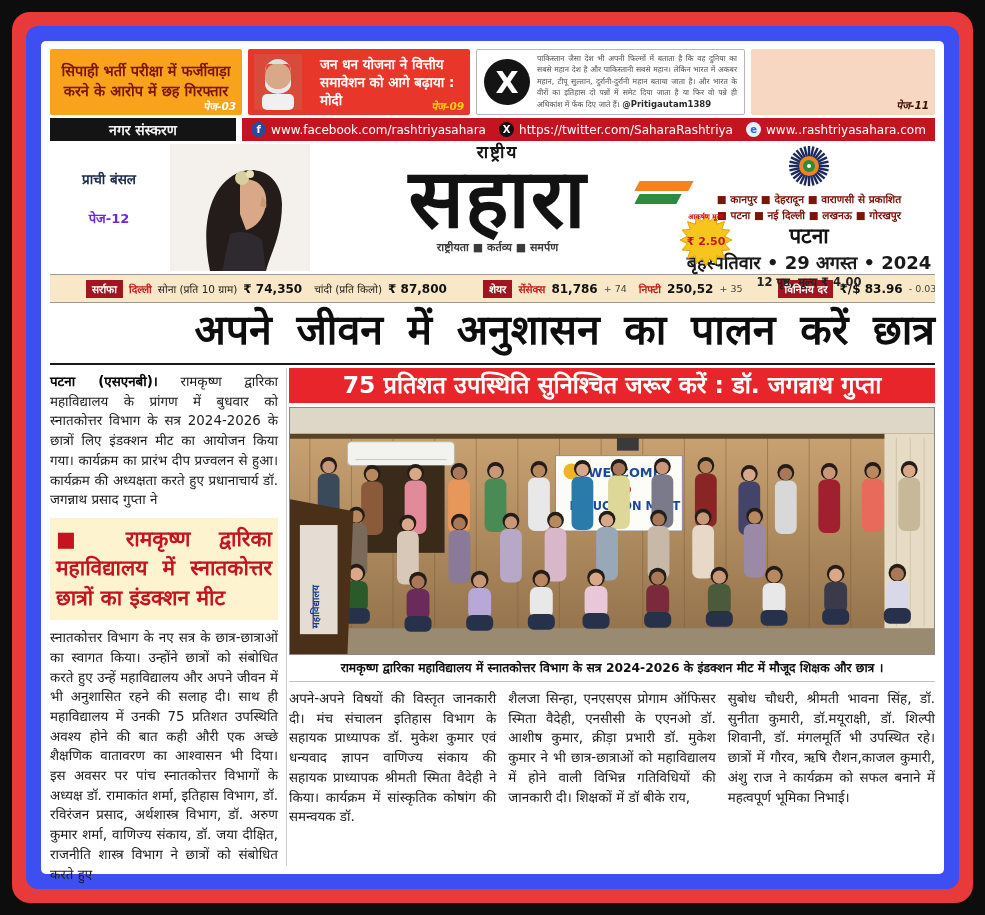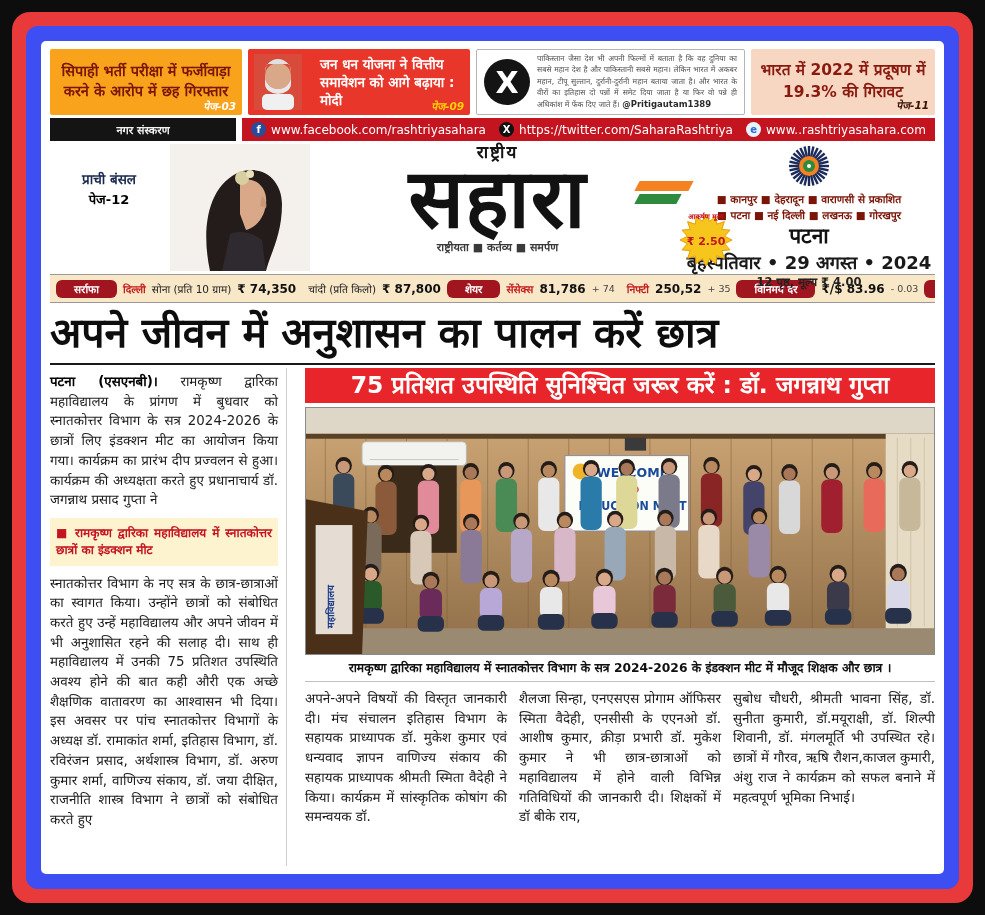--- a/index.html
+++ b/index.html
@@ -24,73 +24,73 @@
       align-items:center;justify-content:center;font-size:30px;font-weight:700;}
   .tweet-text{font-size:7.6px;line-height:1.5;color:#4c4c4c;text-align:justify;}
   .tweet-handle{color:#2b2b2b;font-weight:700;font-size:8.5px;}
   .teaser-pollution{flex:0 0 184px;background:#f8d7c2;color:#8a1a0f;font-weight:700;font-size:15.5px;
       line-height:1.4;display:flex;align-items:center;text-align:center;padding:4px 8px;}
   .page-tag{position:absolute;right:6px;bottom:2px;font-size:10.5px;font-weight:700;font-style:italic;}
   .page-tag.white{color:#fff;} .page-tag.yellow{color:#ffd400;} .page-tag.dark{color:#3a1205;margin-top:16px;}
 
   
   .bars{display:flex;gap:6px;height:23px;}
-  .edition-bar{flex:0 0 186px;background:#141414;color:#f2f2f2;font-size:11px;font-weight:700;
+  .edition-bar{flex:0 0 186px;background:#141414;color:#f2f2f2;font-size:14px;font-weight:700;
       display:flex;align-items:center;justify-content:center;}
   .social-bar{flex:1;background:#c41420;color:#fff;font-size:12px;display:flex;align-items:center;
       justify-content:space-evenly;gap:4px;white-space:nowrap;}
   .social-item{display:flex;align-items:center;gap:5px;}
   .sicon{width:15px;height:15px;border-radius:50%;display:inline-flex;align-items:center;
       justify-content:center;font-size:10px;font-weight:700;}
   .sicon.fb{background:#2a4a9a;color:#fff;} .sicon.x{background:#111;color:#fff;}
   .sicon.e{background:#e8f2ff;color:#2a6ad0;}
 
   
   .masthead{display:flex;height:127px;}
   .mh-left{flex:0 0 262px;display:flex;}
   .mh-left-text{flex:0 0 118px;color:#1a2a4e;font-weight:700;font-size:13.5px;line-height:1.35;
       text-align:center;padding-top:8px;}
-  .mh-left-page{color:#000000;font-size:13px;margin-top:3px;}
+  .mh-left-page{color:#6d28d9;font-size:13px;margin-top:22px;}
   .mh-photo{flex:1;position:relative;}
   .mh-brand{flex:1;text-align:center;position:relative;}
   .brand-top{font-size:17px;font-weight:700;color:#141414;letter-spacing:2px;line-height:1;}
   .brand-main{font-size:82px;font-weight:800;color:#121212;line-height:0.92;letter-spacing:1px;}
   .brand-flag{position:absolute;right:-8px;top:34px;width:54px;}
   .flag-stripe{height:10px;margin:3px 0;transform:skewX(-28deg);}
   .stripe-saffron{background:#f58220;} .stripe-green{background:#2e8a3c;width:78%;}
   .brand-tagline{font-size:11px;color:#3a3a3a;font-weight:700;margin-top:3px;}
   .mh-right{flex:0 0 252px;text-align:center;position:relative;font-weight:700;}
   .chakra{height:44px;}
   .cities{font-size:10.5px;color:#7a1508;line-height:1.5;}
   .mh-edition{font-size:21px;color:#111;line-height:1.2;}
   .mh-date{font-size:18px;color:#1a1a1a;margin-top:1px;}
   .mh-issue{font-size:11.5px;color:#222;}
   .price-badge{position:absolute;left:-8px;bottom:2px;width:62px;height:62px;}
 
   
   .ticker{height:27px;background:#f8e8c8;border-top:1px solid #999;border-bottom:1px solid #999;
       display:flex;align-items:center;gap:6px;padding:0 6px;white-space:nowrap;overflow:hidden;
       font-size:10.5px;}
-  .t-badge{background:#a01520;color:#fff;font-weight:700;padding:2px 18px;border-radius:6px;}
+  .t-badge{background:#a01520;color:#fff;font-weight:700;padding:2px 6px;border-radius:0;margin-left:30px;}
   .t-red{color:#c42020;font-weight:700;}
   .t-label{color:#222;}
   .t-value{color:#111;font-weight:700;font-size:12px;}
   .t-delta{color:#444;font-size:9.5px;}
   .t-sep{width:2px;height:16px;background:#555;display:inline-block;}
 
   
-  .headline-wrap{border-bottom:2px solid #1a1a1a;padding:6px 0 8px 0;text-align:left;}
+  .headline-wrap{border-bottom:2px solid #1a1a1a;padding:6px 0 8px 0;text-align:right;font-family:Liberation Mono, monospace;}
   .headline{font-size:41px;font-weight:800;color:#0d0d0d;line-height:1.05;}
 
   
-  .main{flex:1;display:flex;gap:18px;min-height:0;}
+  .main{flex:1;display:flex;gap:2px;min-height:0;}
   .left-col{flex:0 0 228px;border-right:1px solid #cfcfcf;padding-right:8px;padding-top:4px;}
   .body-text{font-size:13.4px;line-height:1.47;text-align:justify;color:#1c1c1c;}
   .dateline{font-weight:800;color:#000;}
-  .highlight-box{background:#fdf3cf;color:#c41420;font-weight:800;font-size:12px;line-height:1.4;
+  .highlight-box{background:#fdf3cf;color:#c41420;font-weight:800;font-size:21px;line-height:1.4;
       padding:7px 6px;margin:8px 0;text-align:justify;}
   .highlight-box .sq{color:#c41420;}
   .right-area{flex:1;display:flex;flex-direction:column;min-width:0;}
   .subhead-bar{background:#e8252a;color:#fff;font-weight:800;font-size:23.5px;text-align:center;
       padding:4px 2px;line-height:1.15;}
   .photo-frame{border:1px solid #8a8a8a;margin-top:4px;}
   .photo-frame svg{display:block;}
   .caption{font-size:12.3px;color:#111;text-align:center;padding:4px 2px 5px 2px;
       border-bottom:1px solid #c0c0c0;font-weight:600;}
   .cols{display:flex;gap:12px;padding-top:7px;flex:1;}
@@ -120,21 +120,20 @@
           <span class="page-tag yellow">पेज-09</span>
         </div>
         <div class="teaser teaser-tweet">
           <span class="x-logo">X</span>
           <span class="tweet-text">
             <span>पाकिस्तान जैसा देश भी अपनी फिल्मों में बताता है कि वह दुनिया का सबसे महान देश है और पाकिस्तानी सबसे महान। लेकिन भारत में अकबर महान, टीपू सुल्तान, दुर्रानी-दुर्रानी महान बताया जाता है। और भारत के वीरों का इतिहास दो पन्नों में समेट दिया जाता है या फिर वो पन्ने ही अधिकांश में फेंक दिए जाते हैं।</span>
             <span class="tweet-handle">@Pritigautam1389</span>
           </span>
         </div>
         <div class="teaser teaser-pollution">
-          <span>भारत में 2022 में प्रदूषण में 19.3% की गिरावट</span>
           <span class="page-tag dark">पेज-11</span>
         </div>
       </div>
 
       <div class="bars">
         <div class="edition-bar">नगर संस्करण</div>
         <div class="social-bar">
           <span class="social-item">
             <span class="sicon fb">f</span>
             <span>www.facebook.com/rashtriyasahara</span>

